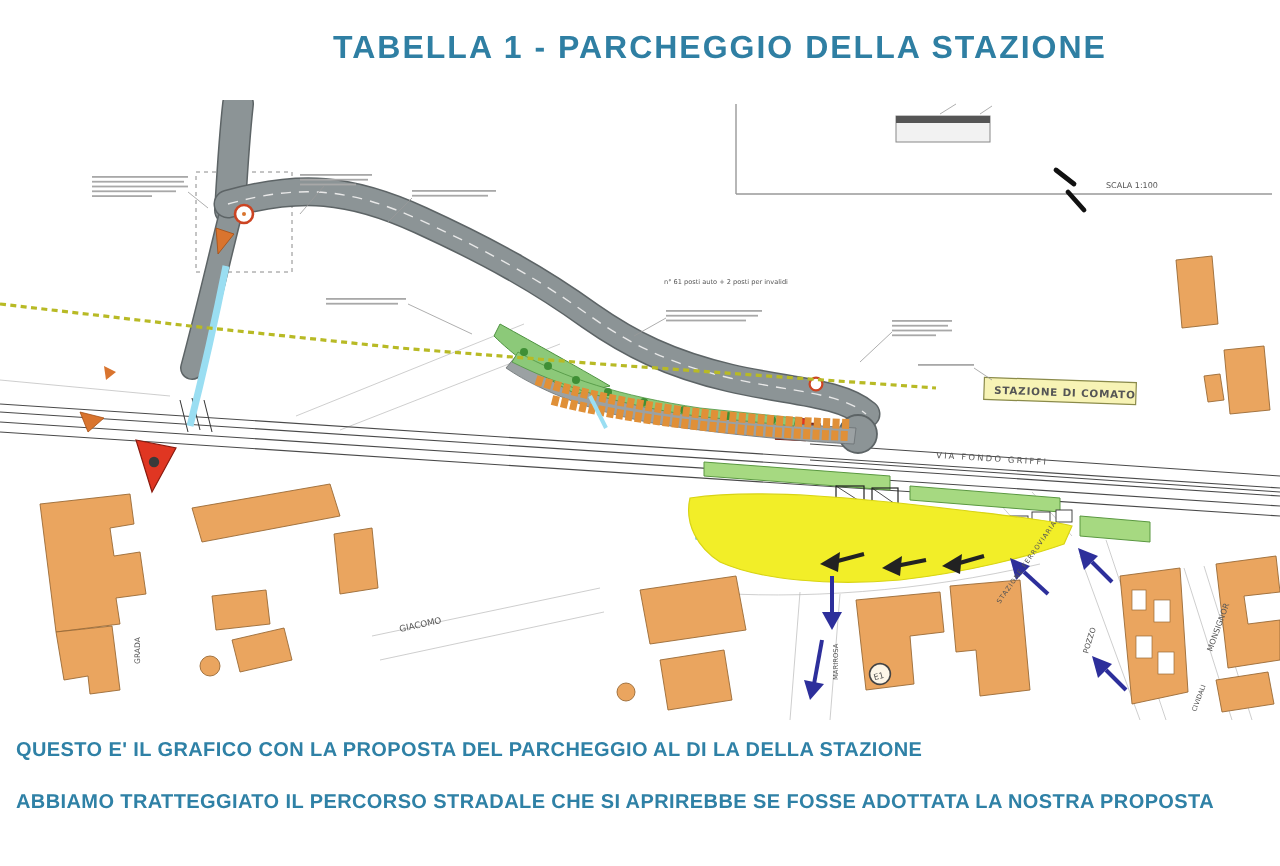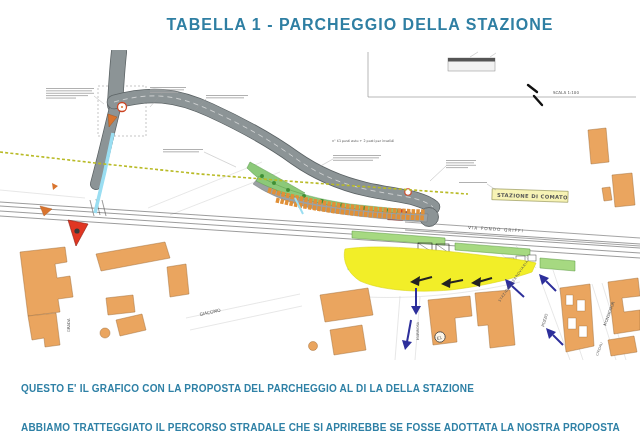--- a/index.html
+++ b/index.html
@@ -9,21 +9,21 @@
   }
   .page-title{
     position:absolute;top:12px;left:0;width:640px;text-align:center;
     font-size:16px;font-weight:bold;letter-spacing:1px;color:#2f7fa3;margin:4px;padding-left:36px;
   }
   .map-wrap{position:absolute;top:50px;left:0;width:640px;height:310px;}
   .notes{
     position:absolute;top:363px;left:8px;width:628px;
     color:#2f81a6;font-size:10px;font-weight:bold;letter-spacing:.2px;
   }
-  .notes p{margin:13px;line-height:26px;white-space:nowrap;}
+  .notes p{margin:0;line-height:26px;white-space:nowrap;}
   svg text{font-family:"DejaVu Sans", sans-serif;fill:#555;}
   .ann{fill:#a8a8a8;}
   .leader{stroke:#999;stroke-width:.4;fill:none;}
   .parcel{stroke:#b9b9b9;stroke-width:.35;fill:none;}
   .track{stroke:#4a4a4a;stroke-width:.55;fill:none;}
   .bld{fill:#eaa55f;stroke:#9a6a35;stroke-width:.45;}
   .court{fill:#ffffff;stroke:#9a6a35;stroke-width:.35;}
   .plat{fill:#a6d981;stroke:#5a9840;stroke-width:.5;}
   .roadcase{stroke:#5d6466;fill:none;stroke-linecap:round;}
   .roadfill{stroke:#8c9496;fill:none;stroke-linecap:round;}

